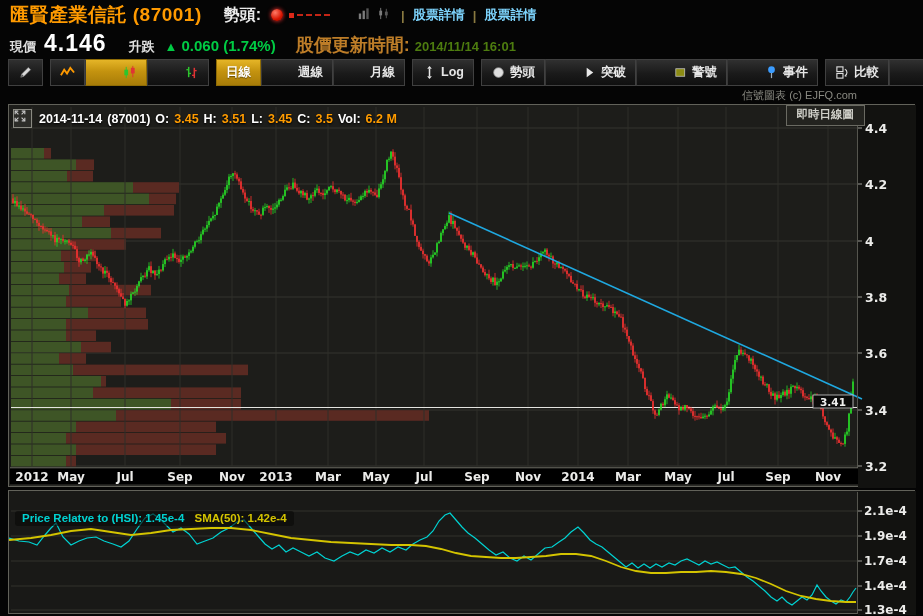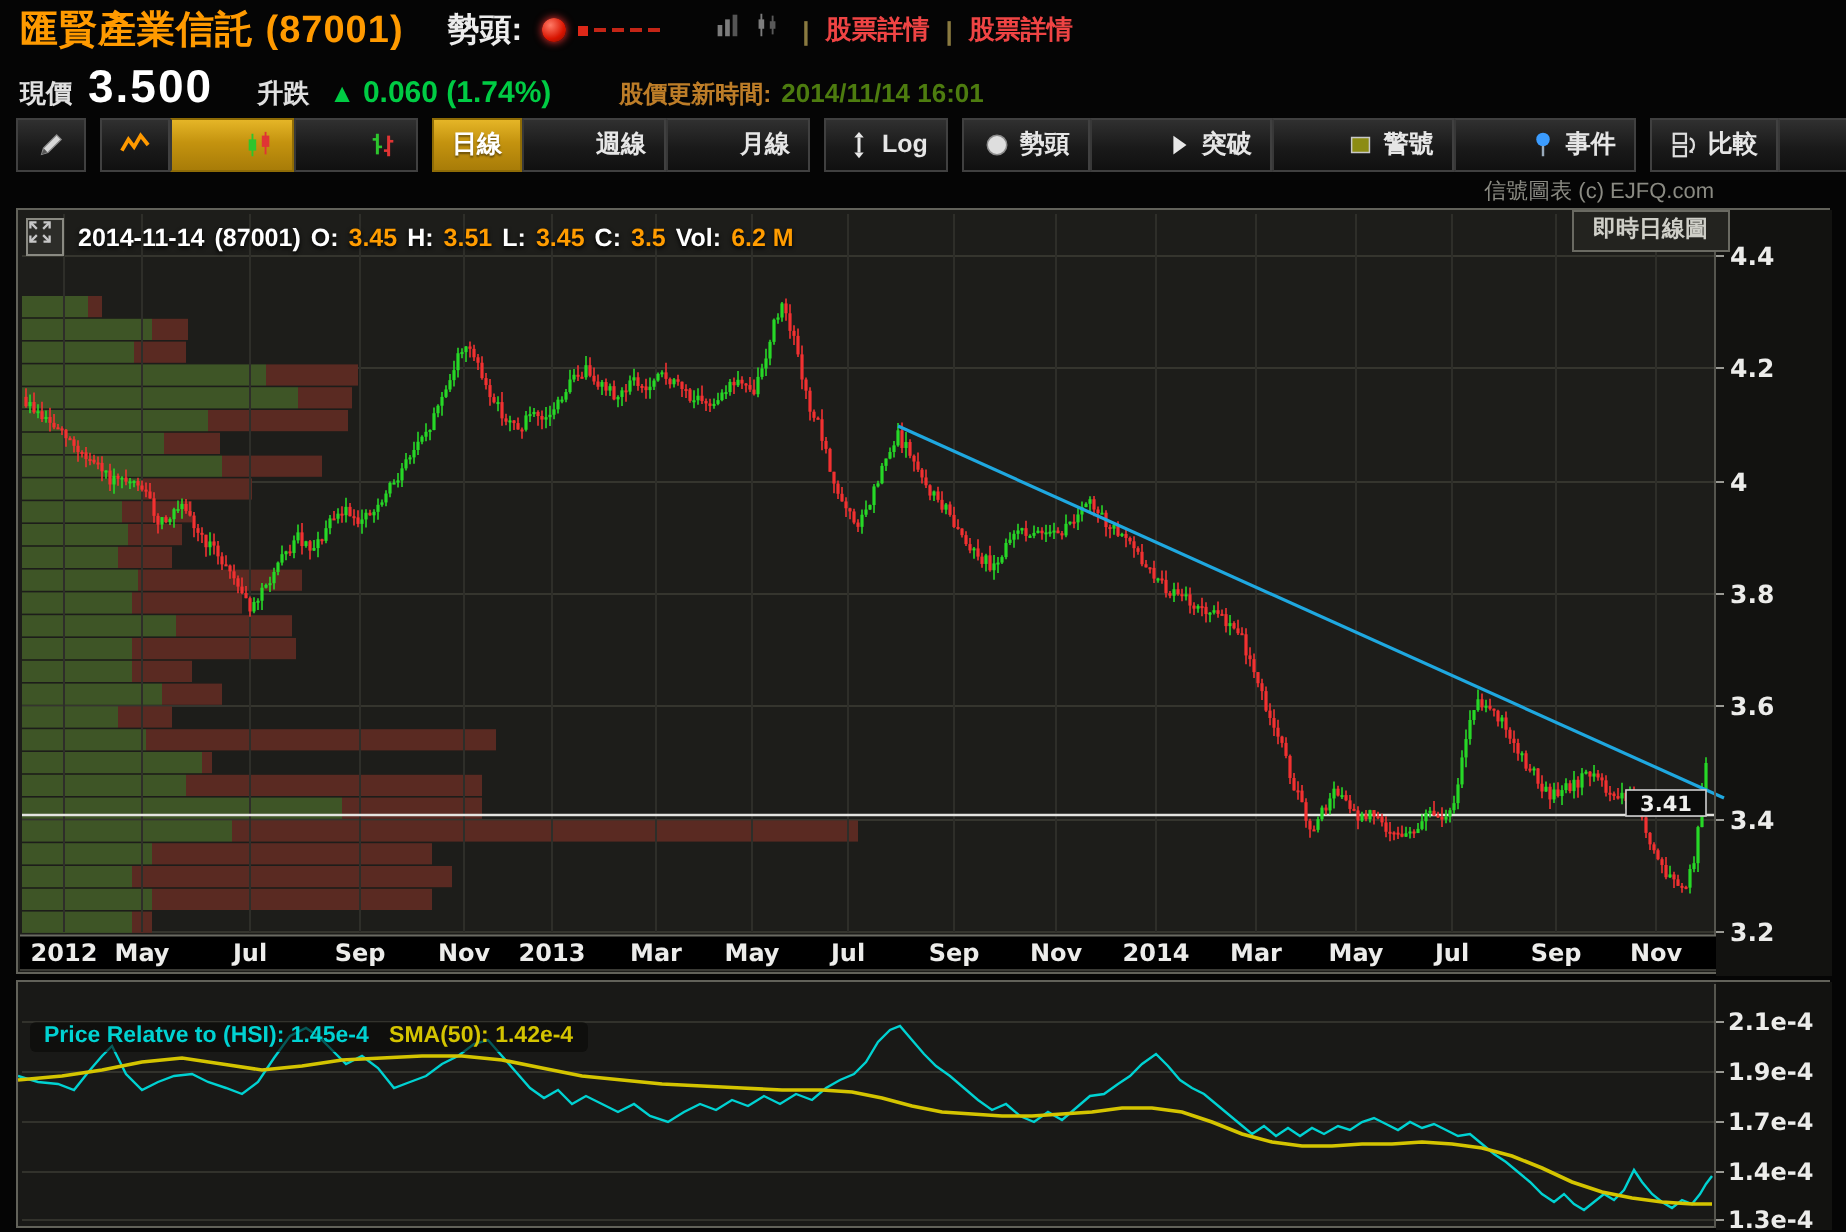--- a/index.html
+++ b/index.html
@@ -17,30 +17,30 @@
   .sig-dot { width:12px; height:12px; border-radius:50%;
     background:radial-gradient(circle at 35% 30%, #ff7a66, #d81400 60%, #7c0c00);
     box-shadow:0 0 4px #f33; }
   .sig-sq { width:5px; height:5px; background:#dd2818; margin-left:6px; }
   .sig-dash { width:6px; height:2px; background:#c42516; margin-left:3px; }
   .hdr-icons { display:flex; align-items:center; gap:5px; margin-left:26px; }
   .hdr-icons .ic { opacity:.8; }
   .hdr-links { display:flex; align-items:center; gap:8px; margin-left:10px;
     font-size:13px; font-weight:bold; }
   .pipe { color:#8a7a40; }
-  .hdr-link { color:#ef4444; cursor:pointer; }
+  .hdr-link { color:#7dd3fc; cursor:pointer; }
   
   .pricebar { position:absolute; left:0; top:30px; width:100%; height:26px;
     display:flex; align-items:baseline; padding:0 10px; }
   .p-label { color:#e0e0e0; font-size:13px; font-weight:bold; }
   .price { color:#fff; font-size:23px; font-weight:bold; margin-left:8px; letter-spacing:1px; }
   .chg-label { color:#e0e0e0; font-size:13px; font-weight:bold; margin-left:22px; }
   .chg-arrow { color:#00cc44; font-size:13px; margin-left:10px; }
   .chg { color:#00cc44; font-size:15px; font-weight:bold; margin-left:4px; }
-  .upd-label { color:#bd7d28; font-size:12px; font-weight:bold; margin-left:34px; }
+  .upd-label { color:#bd7d28; font-size:18px; font-weight:bold; margin-left:20px; }
   .upd { color:#4d7c0f; font-size:13px; font-weight:bold; margin-left:5px; }
   
   .toolbar { position:absolute; left:0; top:56px; width:100%; height:32px;
     display:flex; align-items:center; padding:0 8px; gap:7px; }
   .tb-group { display:inline-flex; }
   .tb-btn { height:27px; min-width:32px; padding:0 9px;
     display:inline-flex; align-items:center; justify-content:center; gap:4px;
     background:linear-gradient(#303030,#1a1a1a 55%,#101010);
     border:1px solid #404040; color:#e6e6e6; font-size:12.5px; font-weight:bold;
     cursor:pointer; position:relative; white-space:nowrap; }
@@ -108,21 +108,21 @@
     <span class="hdr-links">
       <span class="pipe">|</span>
       <span class="hdr-link">股票詳情</span>
       <span class="pipe">|</span>
       <span class="hdr-link">股票詳情</span>
     </span>
   </div>
 
   <div class="pricebar">
     <span class="p-label">現價</span>
-    <span class="price">3.500</span>
+    <span class="price">4.146</span>
     <span class="chg-label">升跌</span>
     <span class="chg-arrow">▲</span>
     <span class="chg">0.060 (1.74%)</span>
     <span class="upd-label">股價更新時間:</span>
     <span class="upd">2014/11/14 16:01</span>
   </div>
 
   <div class="toolbar">
     <div id="toolbar-left" style="display:flex;gap:7px;">
         <div class="tb-group">

